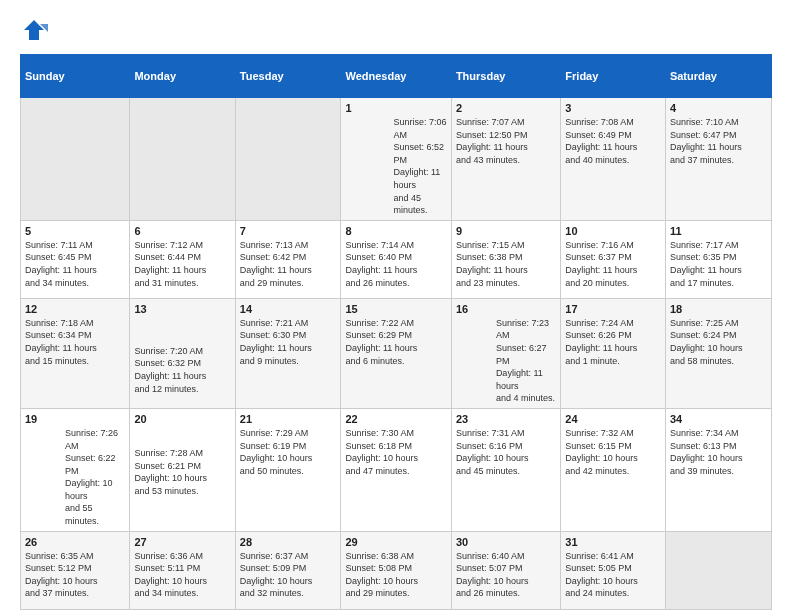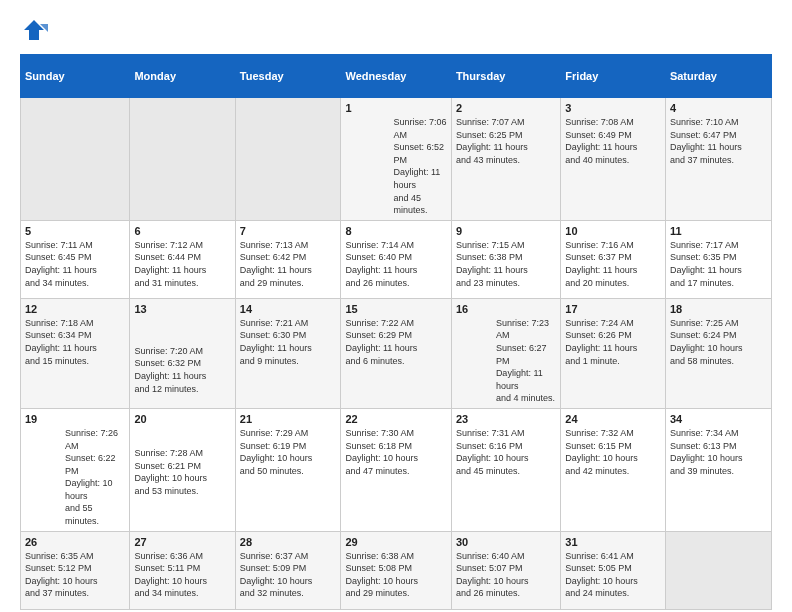--- a/index.html
+++ b/index.html
@@ -136,21 +136,21 @@
           <td>
             <div class="day-number">1</div>
             <div class="day-info" style="white-space: pre-line; margin-left: 48px;">Sunrise: 7:06 AM
 Sunset: 6:52 PM
 Daylight: 11 hours
 and 45 minutes.</div>
           </td>
           <td>
             <div class="day-number">2</div>
             <div class="day-info" style="white-space: pre-line;">Sunrise: 7:07 AM
-Sunset: 6:25 PM
+Sunset: 12:50 PM
 Daylight: 11 hours
 and 43 minutes.</div>
           </td>
           <td>
             <div class="day-number">3</div>
             <div class="day-info" style="white-space: pre-line;">Sunrise: 7:08 AM
 Sunset: 6:49 PM
 Daylight: 11 hours
 and 40 minutes.</div>
           </td>

